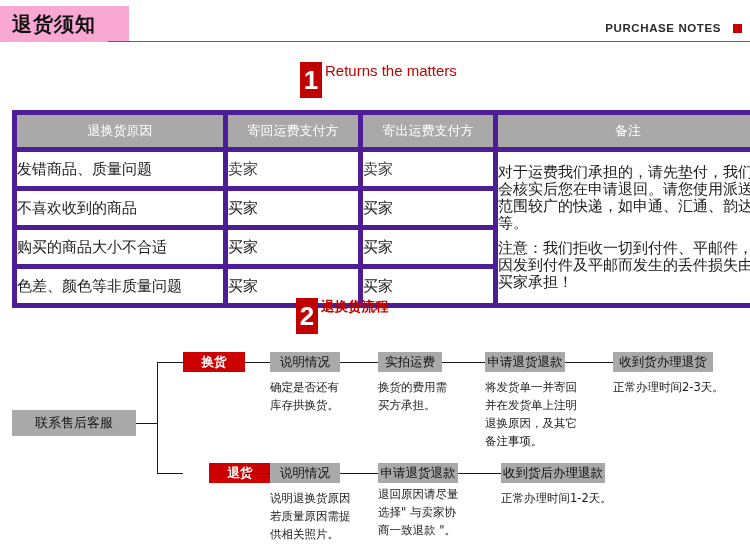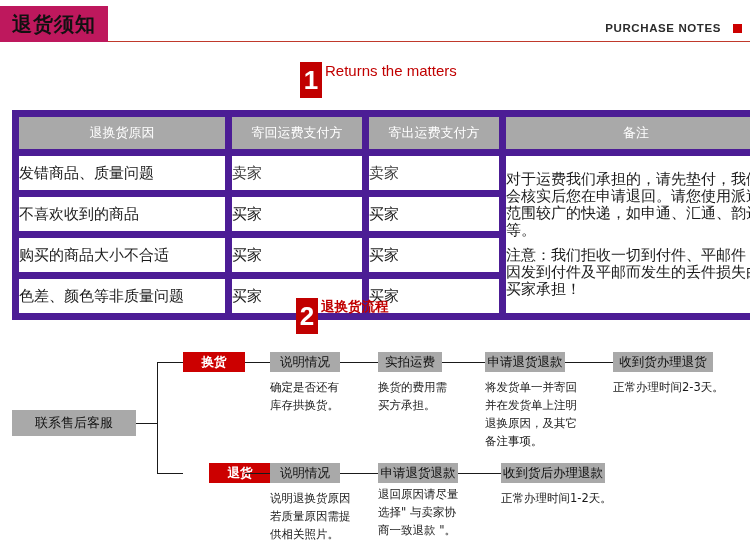--- a/index.html
+++ b/index.html
@@ -19,23 +19,23 @@
   
   #header {
     position: absolute;
     left: 0; top: 0;
     width: 750px;
     height: 48px;
   }
   #header-banner {
     position: absolute;
     left: 0; top: 6px;
-    width: 108px;
+    width: 129px;
     height: 36px;
-    background: #be185d;
+    background: #f9a8d4;
   }
   #header-banner-label {
     position: absolute;
     left: 0; top: 0;
     width: 108px;
     height: 36px;
     line-height: 36px;
     text-align: center;
     font-size: 20px;
     font-weight: bold;
@@ -116,21 +116,21 @@
   
   #notes-table {
     position: absolute;
     left: 12px;
     top: 110px;
     width: 726px;
     border-collapse: collapse;
     table-layout: fixed;
   }
   #notes-table td, #notes-table th {
-    border: 7px solid #4c1d95;
+    border: 5px solid #4c1d95;
     padding: 0;
     vertical-align: middle;
   }
   #notes-table thead th {
     background: #A9A9A9;
     color: #ffffff;
     height: 32px;
     font-size: 13px;
     font-weight: normal;
     text-align: center;

